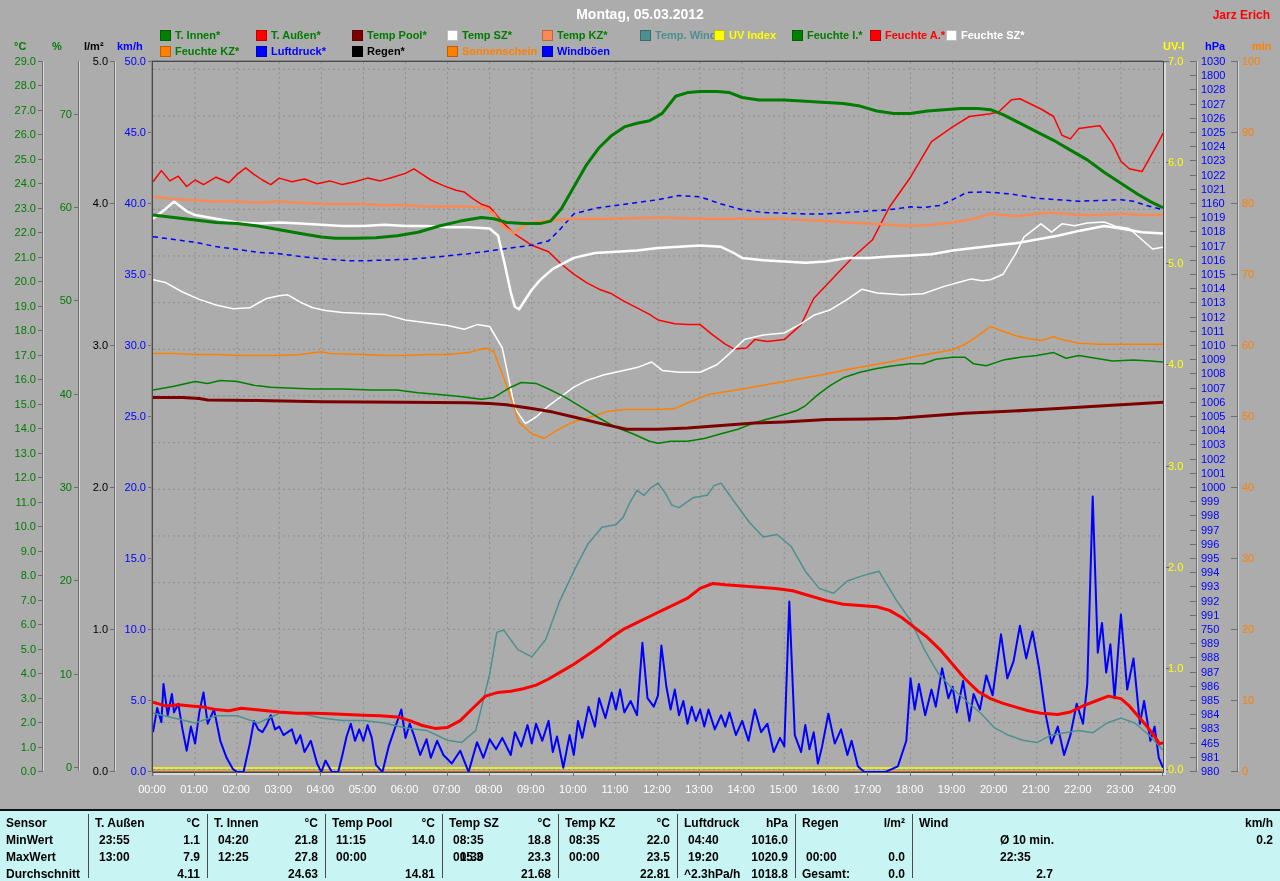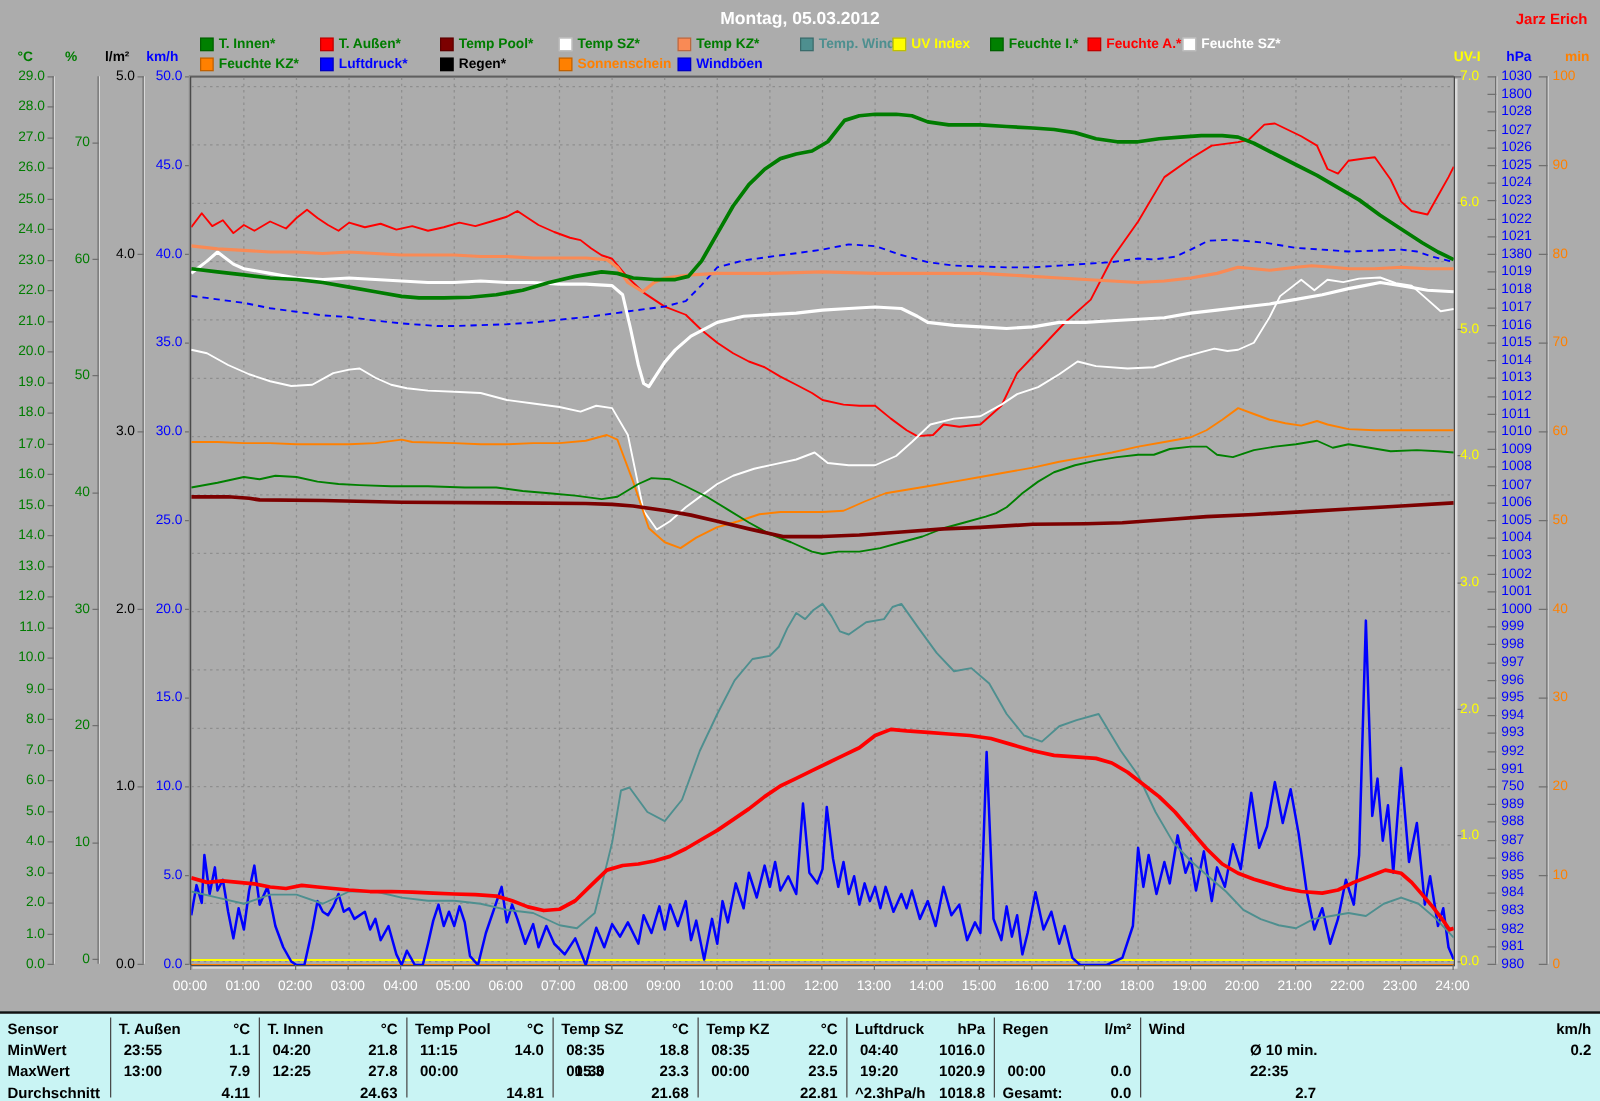--- a/index.html
+++ b/index.html
@@ -241,21 +241,21 @@
     <div class="tick-label abs" style="left: 1201px; top: 126px; width: 42px; color: rgb(0, 0, 255);">1025</div>
     <div class="tick-dash abs" style="left: 1190px; top: 146.2px; width: 7px;"></div>
     <div class="tick-label abs" style="left: 1201px; top: 140.2px; width: 42px; color: rgb(0, 0, 255);">1024</div>
     <div class="tick-dash abs" style="left: 1190px; top: 160.4px; width: 7px;"></div>
     <div class="tick-label abs" style="left: 1201px; top: 154.4px; width: 42px; color: rgb(0, 0, 255);">1023</div>
     <div class="tick-dash abs" style="left: 1190px; top: 174.6px; width: 7px;"></div>
     <div class="tick-label abs" style="left: 1201px; top: 168.6px; width: 42px; color: rgb(0, 0, 255);">1022</div>
     <div class="tick-dash abs" style="left: 1190px; top: 188.8px; width: 7px;"></div>
     <div class="tick-label abs" style="left: 1201px; top: 182.8px; width: 42px; color: rgb(0, 0, 255);">1021</div>
     <div class="tick-dash abs" style="left: 1190px; top: 203px; width: 7px;"></div>
-    <div class="tick-label abs" style="left: 1201px; top: 197px; width: 42px; color: rgb(0, 0, 255);">1380</div>
+    <div class="tick-label abs" style="left: 1201px; top: 197px; width: 42px; color: rgb(0, 0, 255);">1160</div>
     <div class="tick-dash abs" style="left: 1190px; top: 217.2px; width: 7px;"></div>
     <div class="tick-label abs" style="left: 1201px; top: 211.2px; width: 42px; color: rgb(0, 0, 255);">1019</div>
     <div class="tick-dash abs" style="left: 1190px; top: 231.4px; width: 7px;"></div>
     <div class="tick-label abs" style="left: 1201px; top: 225.4px; width: 42px; color: rgb(0, 0, 255);">1018</div>
     <div class="tick-dash abs" style="left: 1190px; top: 245.6px; width: 7px;"></div>
     <div class="tick-label abs" style="left: 1201px; top: 239.6px; width: 42px; color: rgb(0, 0, 255);">1017</div>
     <div class="tick-dash abs" style="left: 1190px; top: 259.8px; width: 7px;"></div>
     <div class="tick-label abs" style="left: 1201px; top: 253.8px; width: 42px; color: rgb(0, 0, 255);">1016</div>
     <div class="tick-dash abs" style="left: 1190px; top: 274px; width: 7px;"></div>
     <div class="tick-label abs" style="left: 1201px; top: 268px; width: 42px; color: rgb(0, 0, 255);">1015</div>
@@ -317,21 +317,21 @@
     <div class="tick-label abs" style="left: 1201px; top: 665.6px; width: 42px; color: rgb(0, 0, 255);">987</div>
     <div class="tick-dash abs" style="left: 1190px; top: 685.8px; width: 7px;"></div>
     <div class="tick-label abs" style="left: 1201px; top: 679.8px; width: 42px; color: rgb(0, 0, 255);">986</div>
     <div class="tick-dash abs" style="left: 1190px; top: 700px; width: 7px;"></div>
     <div class="tick-label abs" style="left: 1201px; top: 694px; width: 42px; color: rgb(0, 0, 255);">985</div>
     <div class="tick-dash abs" style="left: 1190px; top: 714.2px; width: 7px;"></div>
     <div class="tick-label abs" style="left: 1201px; top: 708.2px; width: 42px; color: rgb(0, 0, 255);">984</div>
     <div class="tick-dash abs" style="left: 1190px; top: 728.4px; width: 7px;"></div>
     <div class="tick-label abs" style="left: 1201px; top: 722.4px; width: 42px; color: rgb(0, 0, 255);">983</div>
     <div class="tick-dash abs" style="left: 1190px; top: 742.6px; width: 7px;"></div>
-    <div class="tick-label abs" style="left: 1201px; top: 736.6px; width: 42px; color: rgb(0, 0, 255);">982</div>
+    <div class="tick-label abs" style="left: 1201px; top: 736.6px; width: 42px; color: rgb(0, 0, 255);">465</div>
     <div class="tick-dash abs" style="left: 1190px; top: 756.8px; width: 7px;"></div>
     <div class="tick-label abs" style="left: 1201px; top: 750.8px; width: 42px; color: rgb(0, 0, 255);">981</div>
     <div class="tick-dash abs" style="left: 1190px; top: 771px; width: 7px;"></div>
     <div class="tick-label abs" style="left: 1201px; top: 765px; width: 42px; color: rgb(0, 0, 255);">980</div>
     <div class="axis-header abs" style="left: 1252px; color: rgb(255, 128, 0);">min</div>
     <div class="axis-line abs" style="left: 1237px; top: 61px; height: 710px;"></div>
     <div class="tick-dash abs" style="left: 1231px; top: 61px; width: 7px;"></div>
     <div class="tick-label abs" style="left: 1242px; top: 55px; width: 42px; color: rgb(255, 128, 0);">100</div>
     <div class="tick-dash abs" style="left: 1231px; top: 132px; width: 7px;"></div>
     <div class="tick-label abs" style="left: 1242px; top: 126px; width: 42px; color: rgb(255, 128, 0);">90</div>

